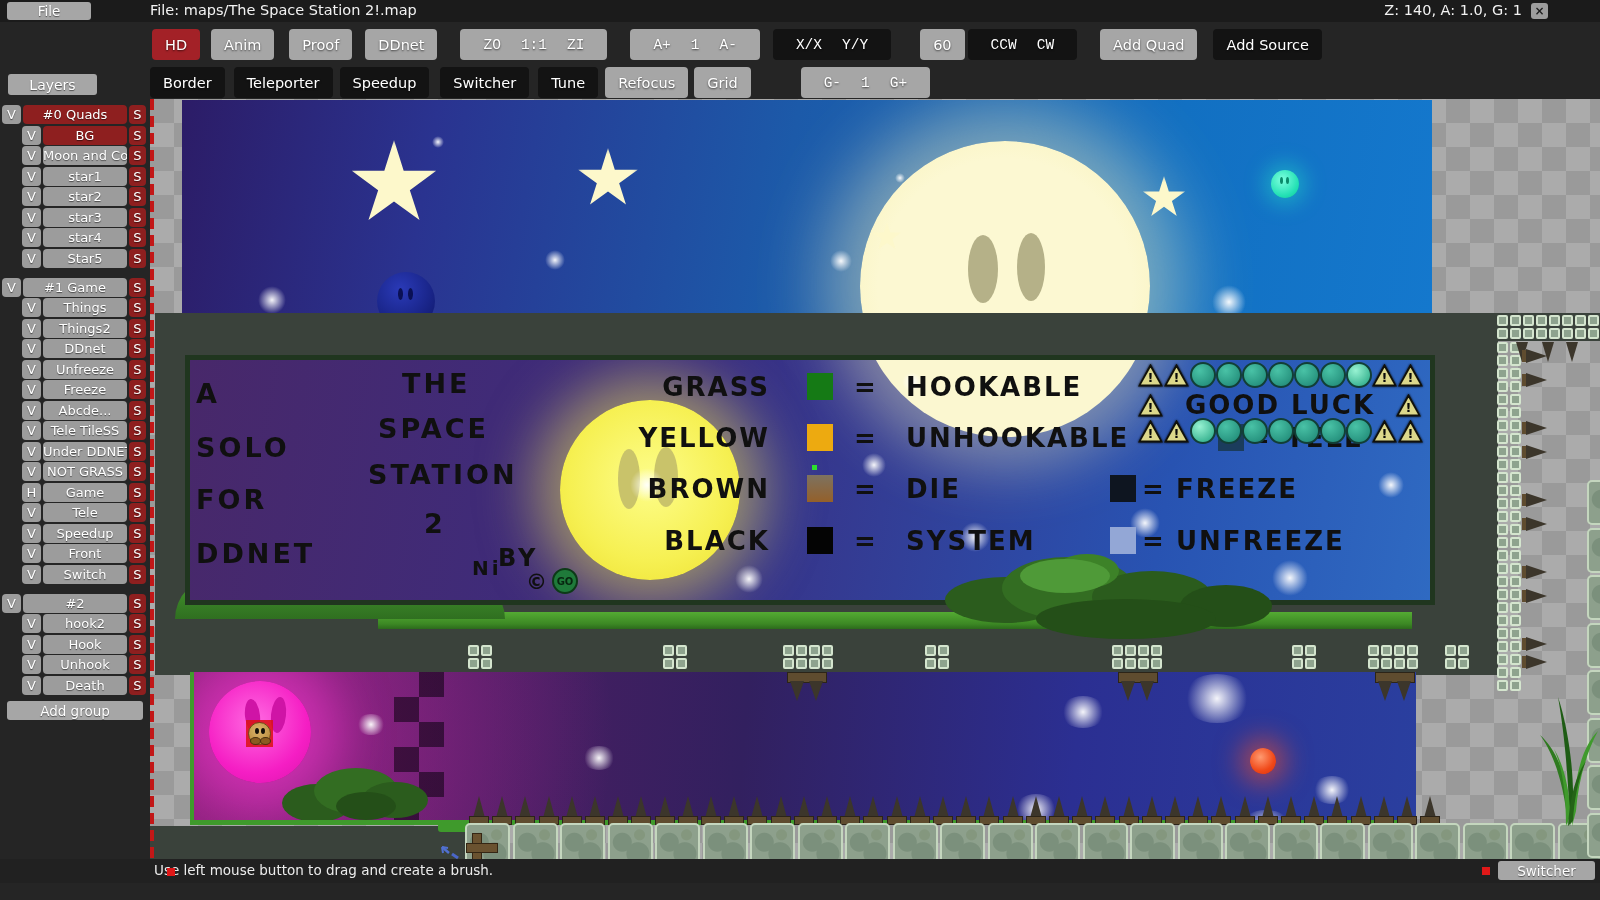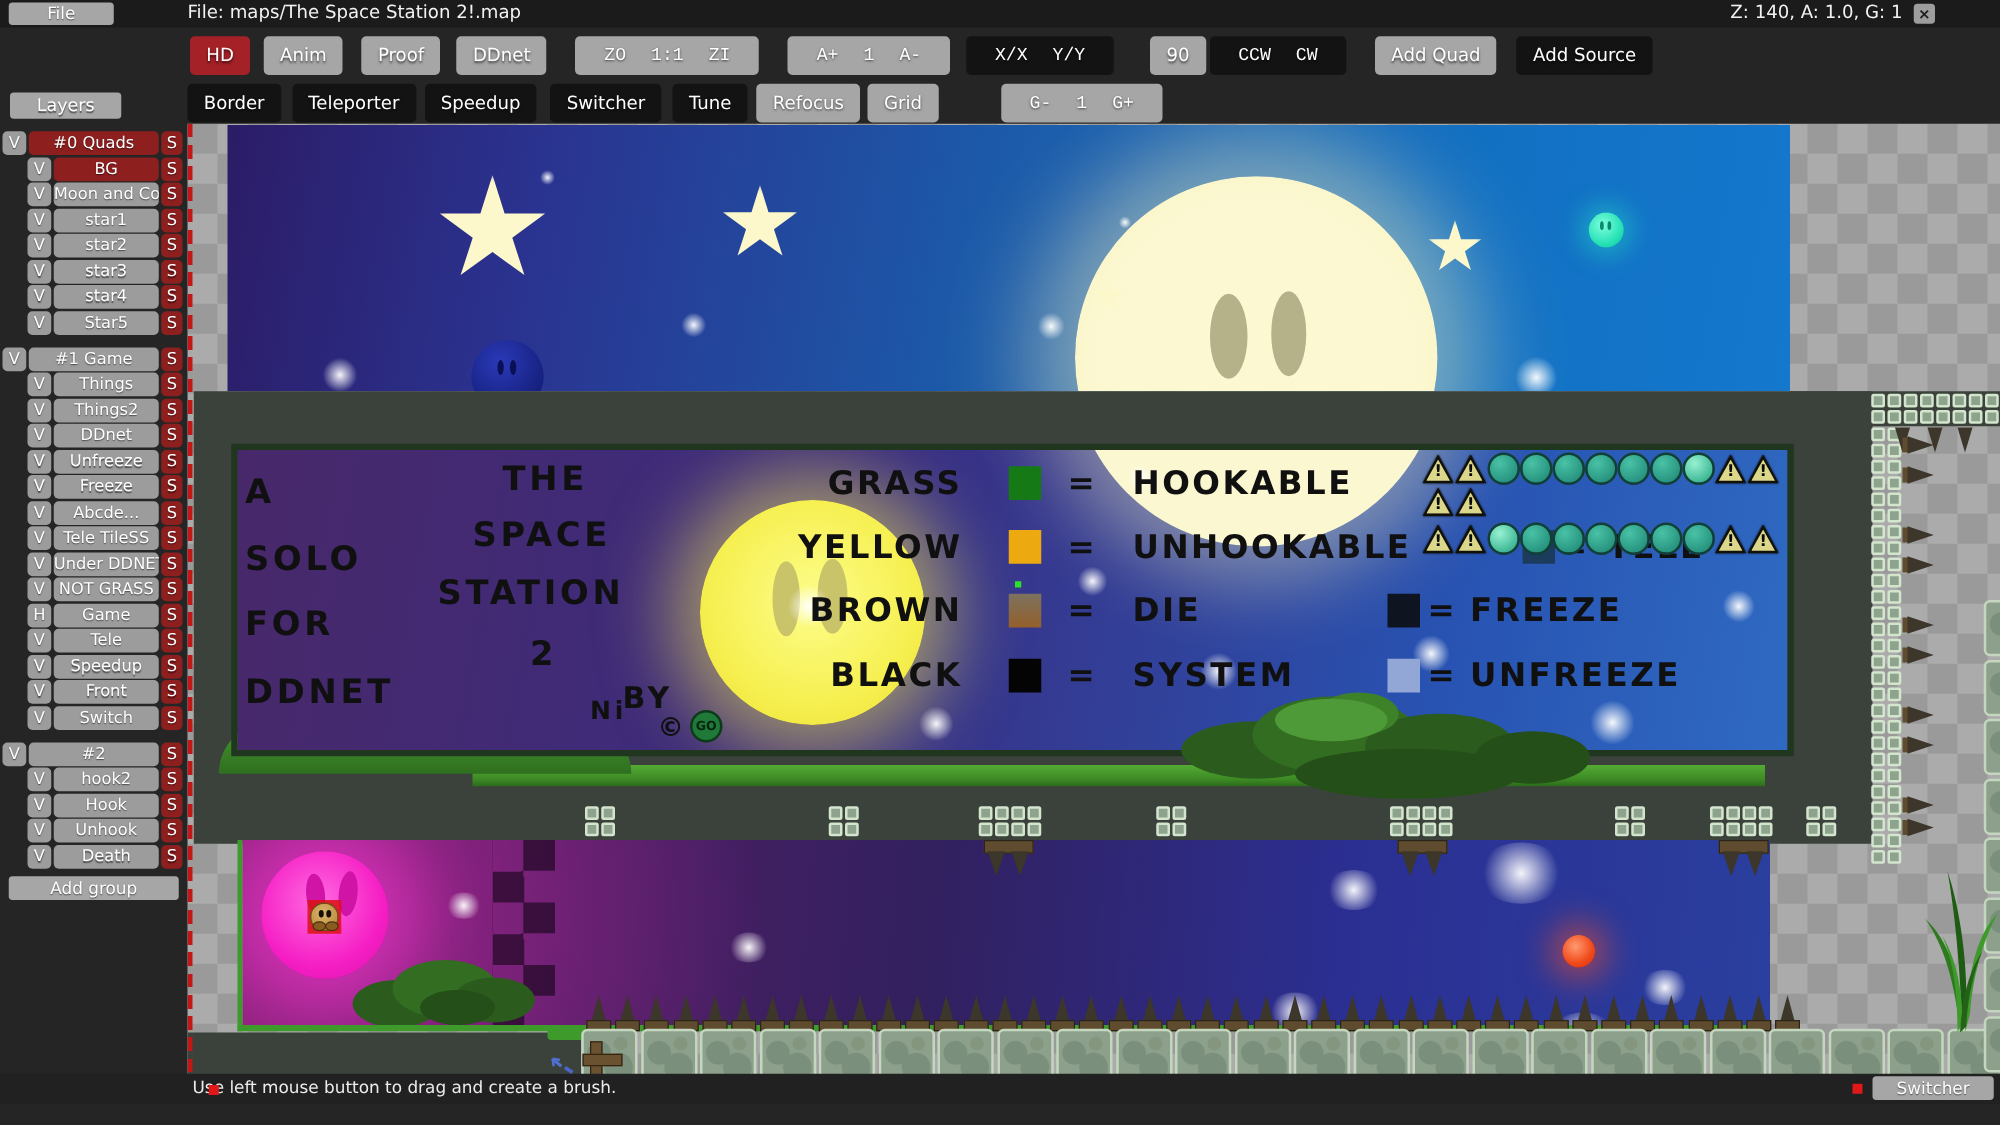--- a/index.html
+++ b/index.html
@@ -108,21 +108,21 @@
     </div>
     <div class="tbtn gray grp" style="margin-left: 23px;">
       <span>A+</span>
       <span>1</span>
       <span>A-</span>
     </div>
     <div class="tbtn dark grp" style="margin-left: 13px;">
       <span>X/X</span>
       <span>Y/Y</span>
     </div>
-    <div class="tbtn gray" style="margin-left: 29px;">90</div>
+    <div class="tbtn gray" style="margin-left: 29px;">60</div>
     <div class="tbtn dark grp" style="margin-left: 3px;">
       <span>CCW</span>
       <span>CW</span>
     </div>
     <div class="tbtn gray" style="margin-left: 23px;">Add Quad</div>
     <div class="tbtn dark" style="margin-left: 16px;">Add Source</div>
   </div>
 <div class="tbrow" id="toolbar-row2" style="left:150px;top:67px;">
     <div class="tbtn dark" style="margin-left: 0px;">Border</div>
     <div class="tbtn dark" style="margin-left: 9px;">Teleporter</div>
@@ -350,21 +350,21 @@
         <div class="dot" style="left: 712px; top: 12px; width: 20px; height: 20px;"></div>
         <div class="dot" style="left: 940px; top: 148px; width: 30px; height: 30px;"></div>
       </div>
 
     <div class="mtxt" style="left:6px;top:18px;">A</div>
     <div class="mtxt" style="left:6px;top:72px;">SOLO</div>
     <div class="mtxt" style="left:6px;top:124px;">FOR</div>
     <div class="mtxt" style="left:6px;top:178px;">DDNET</div>
     <div class="mtxt" style="left:212px;top:8px;">THE</div>
     <div class="mtxt" style="left:188px;top:53px;">SPACE</div>
-    <div class="mtxt" style="left:160px;top:99px;">STATION</div>
+    <div class="mtxt" style="left:178px;top:99px;">STATION</div>
     <div class="mtxt" style="left:234px;top:148px;">2</div>
     <div class="mtxt" style="left:308px;top:184px;font-size:24px;">BY</div>
     <div class="mtxt" style="left:282px;top:196px;font-size:20px;">Ni</div>
     <div class="abs" style="left:336px;top:210px;font-size:21px;font-weight:800;color:#101010;">©</div>
     <div class="abs" style="left:362px;top:208px;width:26px;height:26px;border-radius:50%;background:#1f7a3a;
          border:2px solid #0d3a18;box-sizing:border-box;color:#07260f;font-size:10px;font-weight:800;
          display:flex;align-items:center;justify-content:center;">GO</div>
 
     <div class="abs" style="left:622px;top:105px;width:5px;height:5px;background:#2ce02c;"></div>
     <div id="legend-rows">
@@ -423,20 +423,21 @@
             <b></b>
             <s>!</s>
           </div>
         </div>
         <div class="glrow" style="left: 948px; top: 30px;">
           <div class="tri">
             <i></i>
             <b></b>
             <s>!</s>
           </div>
+          <div class="ltxt" style="position: static; width: 232px; text-align: center;">GOOD LUCK</div>
           <div class="tri">
             <i></i>
             <b></b>
             <s>!</s>
           </div>
         </div>
         <div class="glrow" style="left: 948px; top: 58px;">
           <div class="tri">
             <i></i>
             <b></b>

